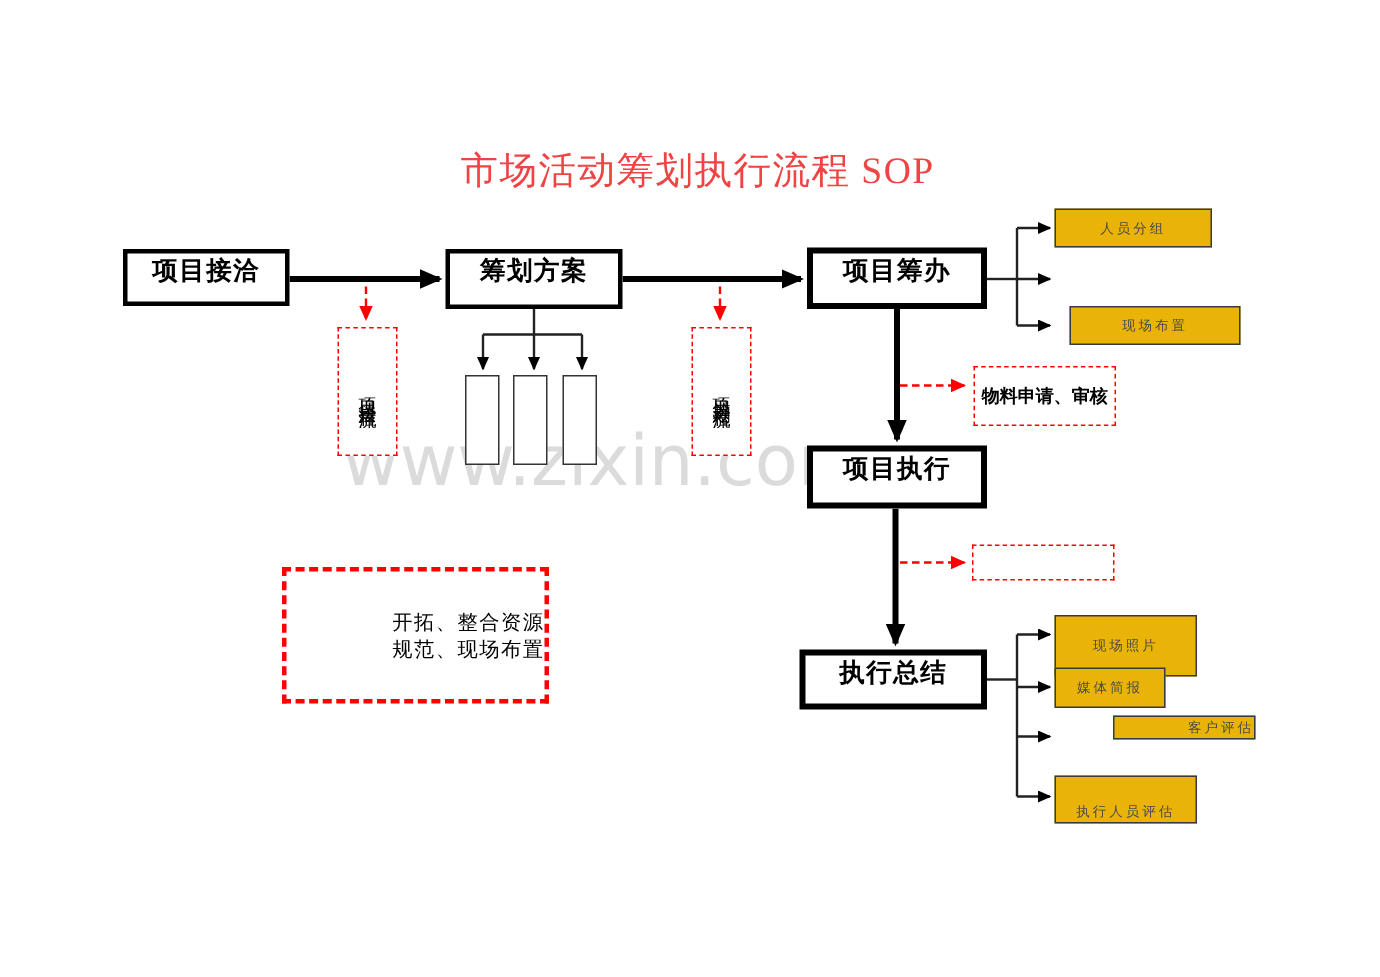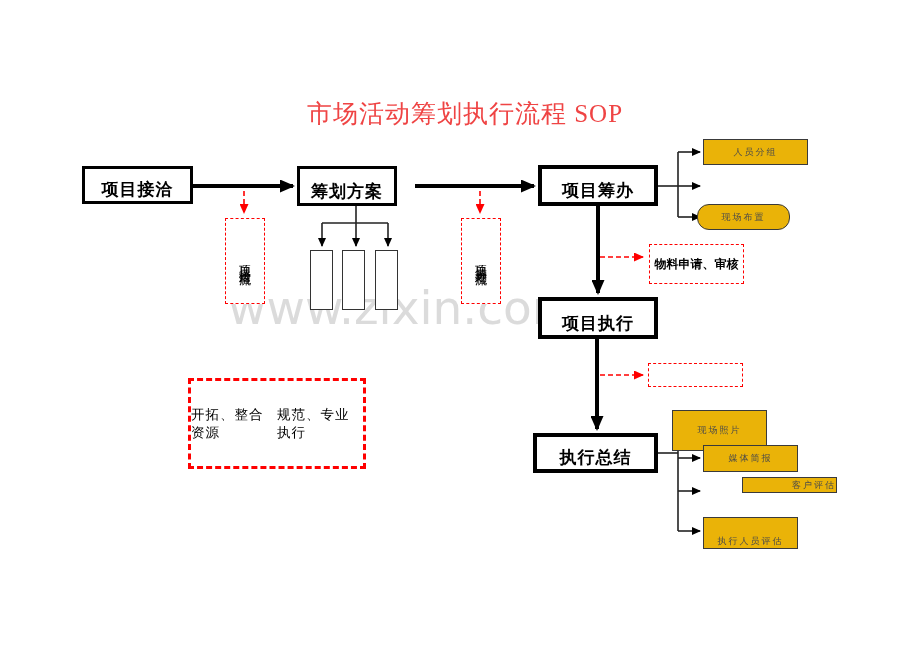--- a/index.html
+++ b/index.html
@@ -11,21 +11,21 @@
   .title{
     left:250px;top:97px;width:430px;text-align:center;
     font-family:"Liberation Serif","DejaVu Serif",serif;
     font-size:25px;color:#ef4444;letter-spacing:1px;font-weight:500;
   }
   .watermark{
     left:228px;top:280px;font-size:47px;color:#cccccc;opacity:.7;
     font-family:"DejaVu Sans",sans-serif;letter-spacing:0px;z-index:1;white-space:nowrap;
   }
   .stepbox{
-    display:flex;align-items:flex-end;justify-content:center;
+    display:flex;align-items:flex-start;justify-content:center;
     background:#fff;border:3px solid #000;box-sizing:border-box;
     font-weight:bold;font-size:17px;color:#000;z-index:3;letter-spacing:1px;
   }
   .stepbox.thick{border-width:4px;}
   .smallbox{
     display:flex;align-items:center;justify-content:center;
     background:#eab308;border:1.5px solid #3a3a3a;box-sizing:border-box;
     font-size:9px;color:#4a4a4a;letter-spacing:2px;z-index:3;white-space:nowrap;
   }
   .tallrect{background:#fff;border:1.5px solid #333;box-sizing:border-box;z-index:3;}
@@ -33,21 +33,21 @@
     border:1.6px dashed var(--red);box-sizing:border-box;background:#fff;z-index:3;
     display:flex;align-items:center;justify-content:center;
   }
   .vtext{
     writing-mode:vertical-rl;text-orientation:upright;
     font-size:12px;color:#000;letter-spacing:2px;line-height:1;
   }
   .notetext{font-size:12px;font-weight:600;color:#000;letter-spacing:0px;font-family:Liberation Mono, monospace;}
   .bigdash{
     border:3px dashed var(--red);box-sizing:border-box;background:#fff;z-index:3;
-    display:flex;flex-direction:row;align-items:center;justify-content:center;
+    display:flex;flex-direction:column;align-items:flex-end;justify-content:center;
   }
   .bigdash div{font-size:13.5px;color:#000;letter-spacing:1px;}
   svg.wires{position:absolute;left:0;top:0;z-index:2;}
 </style>
 </head>
 <body>
 
 <div id="canvas" style="--red:#ff0000;">
 
   <div class="abs watermark">www.zixin.com.cn</div>
@@ -103,21 +103,21 @@
       <line x1="244" y1="191" x2="244" y2="213" marker-end="url(#ar)"></line>
       <line x1="480" y1="191" x2="480" y2="213" marker-end="url(#ar)"></line>
       <line x1="600" y1="257" x2="643" y2="257" marker-end="url(#ar)"></line>
       <line x1="600" y1="375" x2="643" y2="375" marker-end="url(#ar)"></line>
     </g>
   </svg>
 
   <div class="abs stepbox" style="left:82px;top:166px;width:111px;height:38px;">
     <span>项目接洽</span>
   </div>
-  <div class="abs stepbox" style="left:297px;top:166px;width:100px;height:40px;">
+  <div class="abs stepbox" style="left:297px;top:166px;width:118px;height:40px;">
     <span>筹划方案</span>
   </div>
   <div class="abs stepbox thick" style="left:538px;top:165px;width:120px;height:41px;">
     <span>项目筹办</span>
   </div>
   <div class="abs stepbox thick" style="left:538px;top:297px;width:120px;height:42px;">
     <span>项目执行</span>
   </div>
   <div class="abs stepbox thick" style="left:533px;top:433px;width:125px;height:40px;">
     <span>执行总结</span>
@@ -136,34 +136,34 @@
 
   <div class="abs reddash" style="left:649px;top:244px;width:95px;height:40px;">
     <span class="notetext">物料申请、审核</span>
   </div>
   <div class="abs reddash" style="left:648px;top:363px;width:95px;height:24px;">
     <span class="notetext"></span>
   </div>
 
   <div class="abs bigdash" style="left:188px;top:378px;width:178px;height:91px;">
     <div>开拓、整合资源</div>
-    <div>规范、专业执行</div>
+    <div>规范、现场布置</div>
   </div>
 
   <div class="abs smallbox" style="left:703px;top:139px;width:105px;height:26px;">
     <span>人员分组</span>
   </div>
-  <div class="abs smallbox" style="left:697px;top:204px;width:93px;height:26px;border-radius:12px;">
+  <div class="abs smallbox" style="left:713px;top:204px;width:114px;height:26px;">
     <span>现场布置</span>
   </div>
 
-  <div class="abs smallbox" style="left:672px;top:410px;width:95px;height:41px;">
+  <div class="abs smallbox" style="left:703px;top:410px;width:95px;height:41px;">
     <span>现场照片</span>
   </div>
-  <div class="abs smallbox" style="left:703px;top:445px;width:95px;height:27px;">
+  <div class="abs smallbox" style="left:703px;top:445px;width:74px;height:27px;">
     <span>媒体简报</span>
   </div>
   <div class="abs smallbox" style="left:742px;top:477px;width:95px;height:16px;justify-content:flex-end;">
     <span>客户评估</span>
   </div>
   <div class="abs smallbox" style="left:703px;top:517px;width:95px;height:32px;align-items:flex-end;">
     <span>执行人员评估</span>
   </div>
 
 </div>

